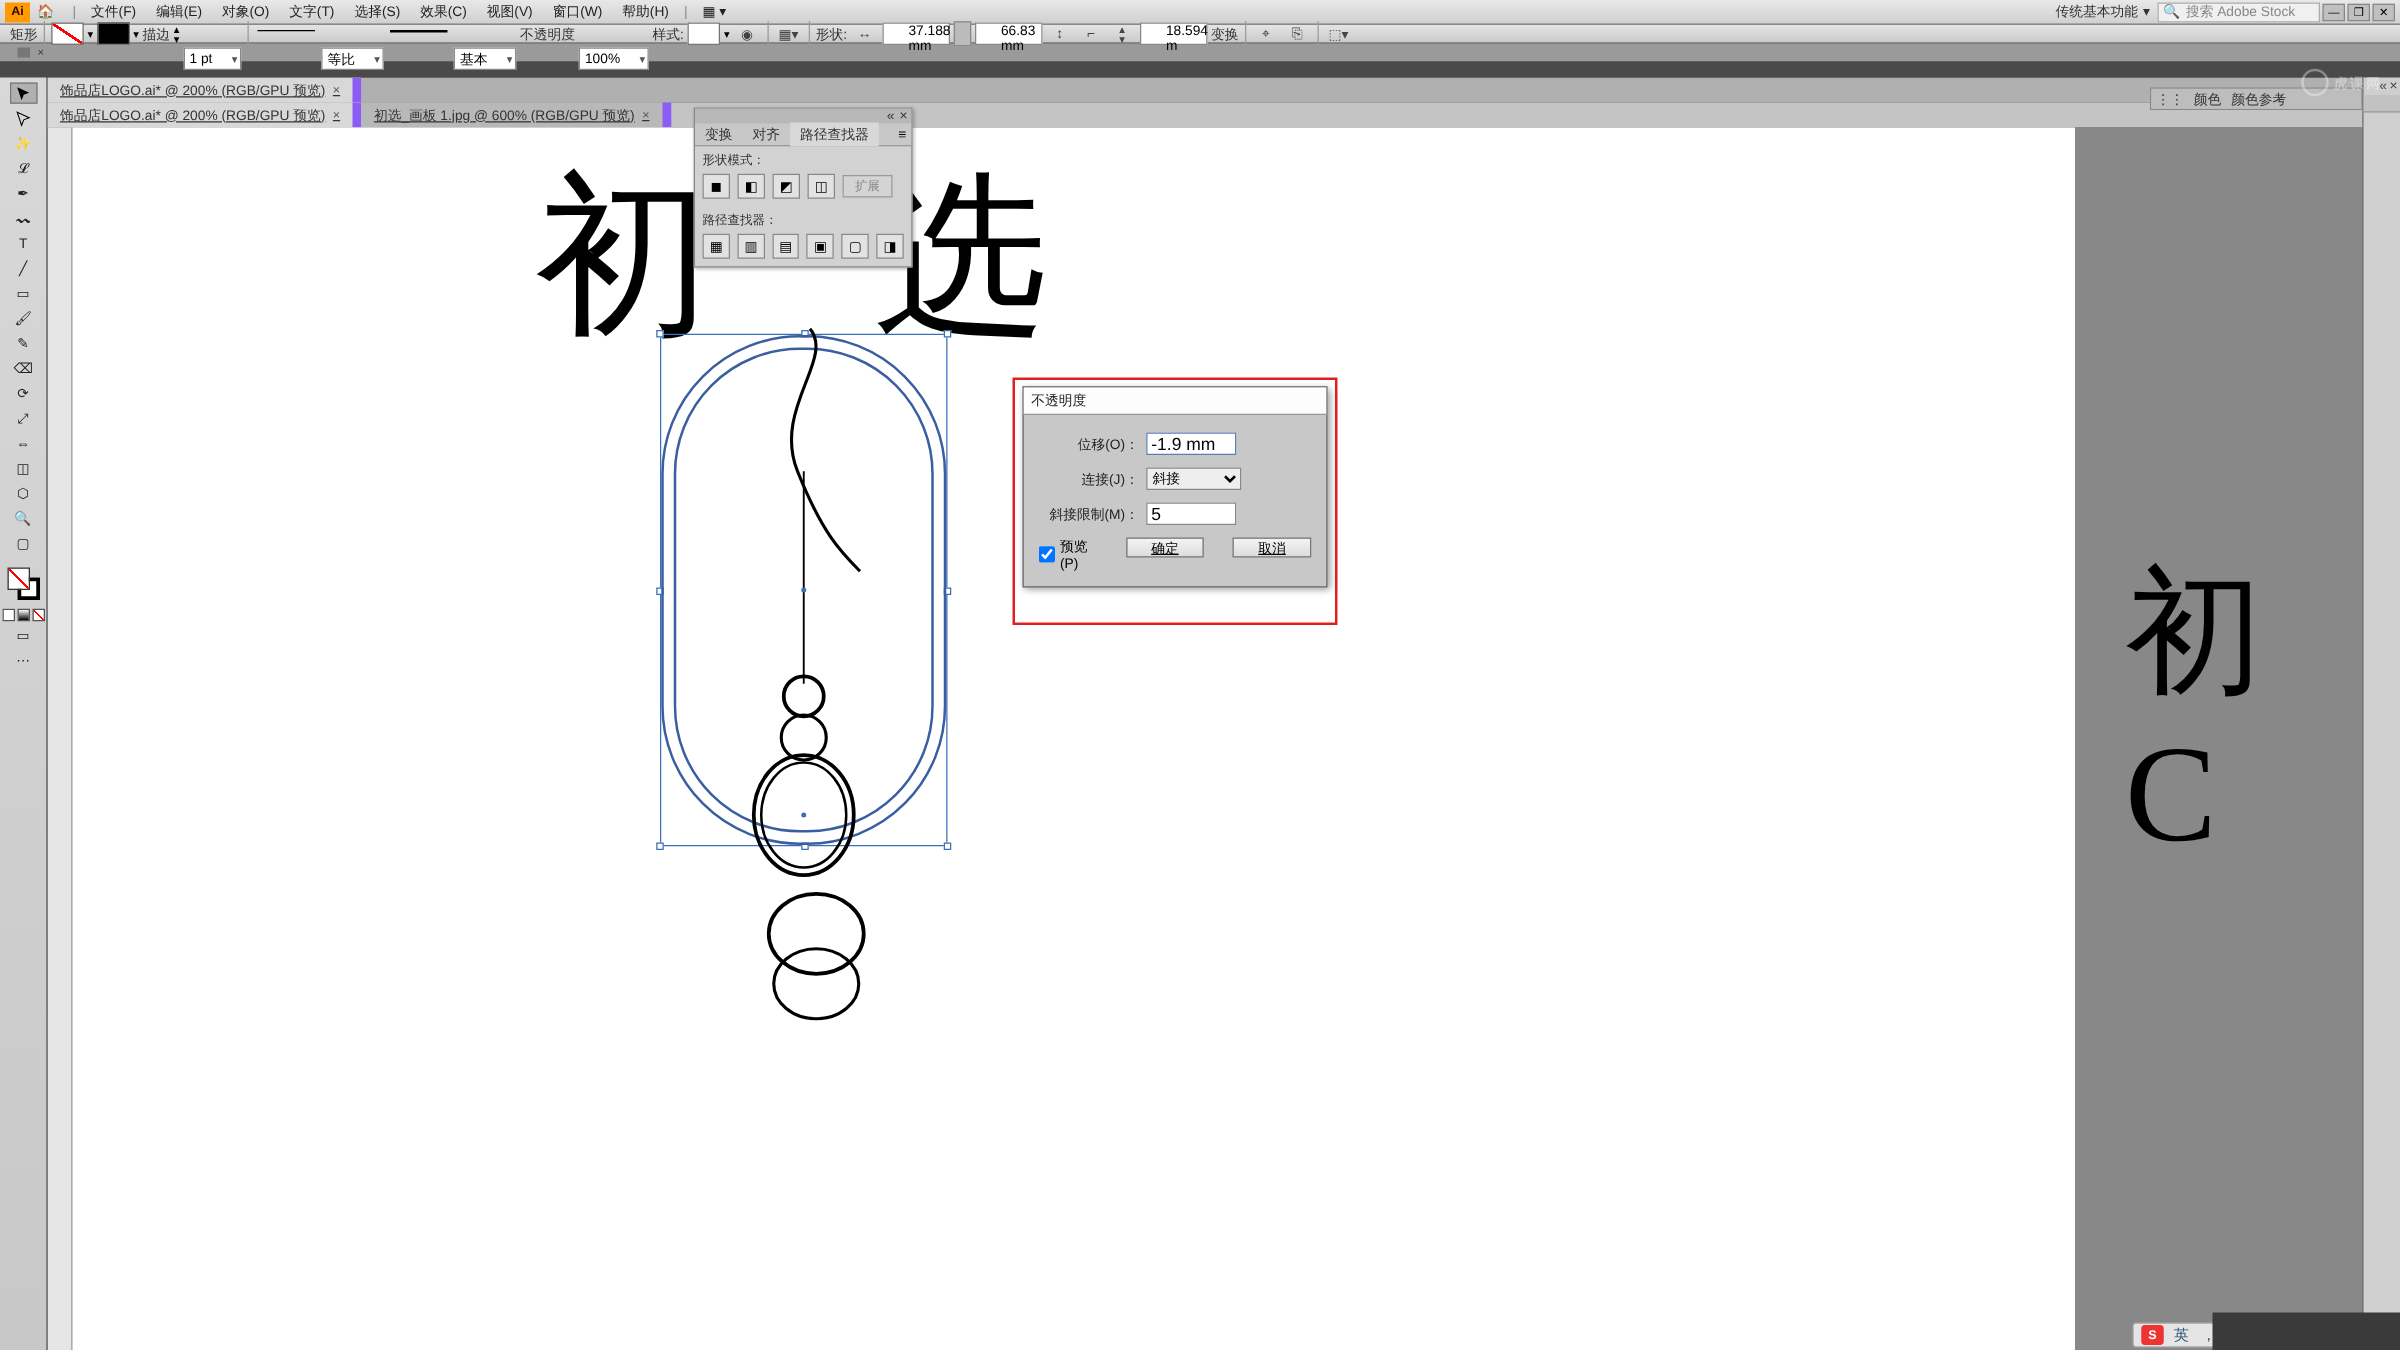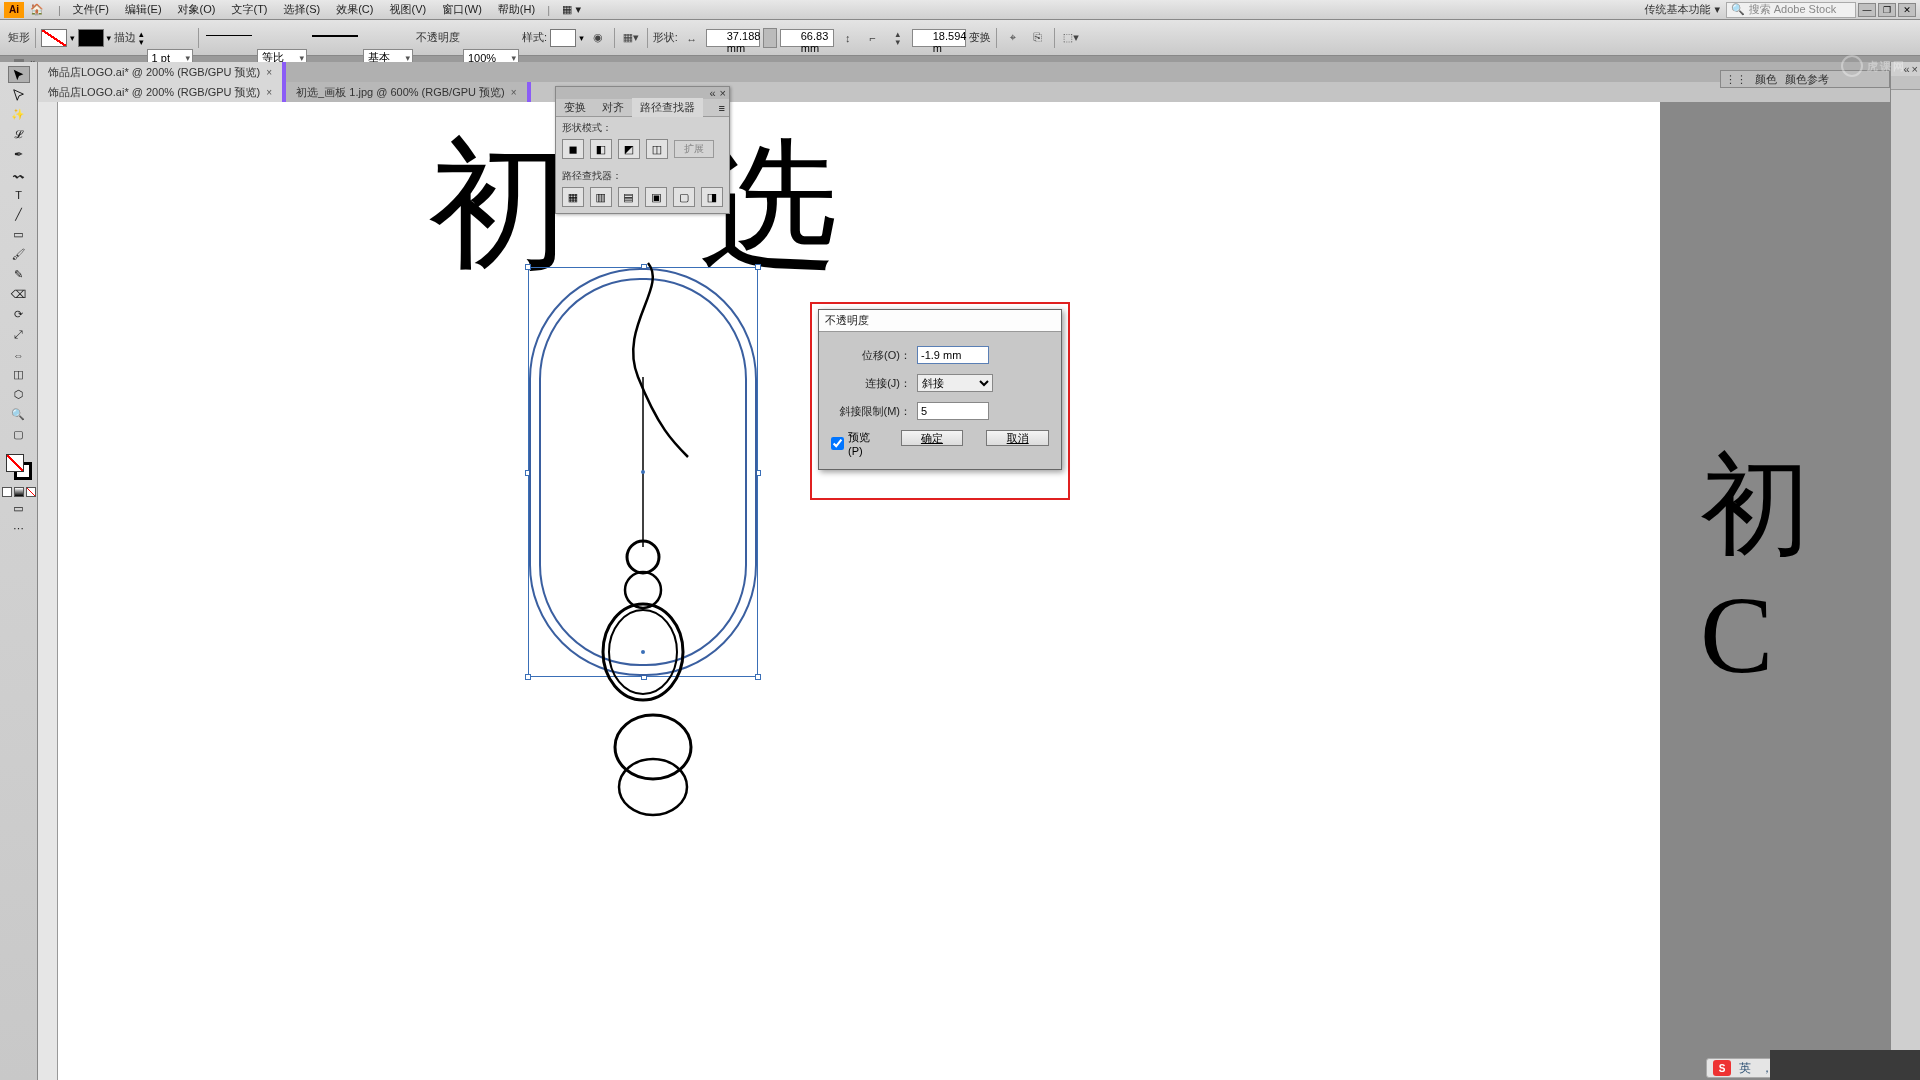--- a/index.html
+++ b/index.html
@@ -9,21 +9,21 @@
 .menubar { height: 20px; background: linear-gradient(#e8e8e8,#d0d0d0); display: flex; align-items: center; padding: 0 4px; border-bottom: 1px solid #888; }
 .menubar .ai-logo { width: 20px; height: 16px; background: #ff9a00; color: #330000; font-weight: bold; font-size: 10px; display: flex; align-items: center; justify-content: center; margin-right: 4px; }
 .menubar .home-icon { width: 18px; height: 16px; display: flex; align-items: center; justify-content: center; margin-right: 8px; color: #333; }
 .menubar .menu-item { padding: 2px 8px; color: #222; cursor: default; }
 .menubar .spacer { flex: 1; }
 .menubar .workspace { color: #333; padding: 2px 6px; display: flex; align-items: center; gap: 4px; }
 .menubar .search-box { width: 130px; height: 16px; background: #f0f0f0; border: 1px solid #aaa; display: flex; align-items: center; gap: 4px; padding: 0 4px; color: #888; }
 .menubar .win-btn { width: 18px; height: 14px; background: #c0c0c0; border: 1px solid #888; margin-left: 2px; display: flex; align-items: center; justify-content: center; font-size: 9px; }
 
 
-.controlbar { height: 36px; background: linear-gradient(#e4e4e4,#cacaca); border-bottom: 1px solid #888; display: flex; align-items: center; padding: 0 8px; gap: 3px; }
+.controlbar { height: 15px; background: linear-gradient(#e4e4e4,#cacaca); border-bottom: 1px solid #888; display: flex; align-items: center; padding: 0 8px; gap: 3px; }
 .controlbar .label { color: #333; }
 .controlbar .swatch { width: 26px; height: 18px; border: 1px solid #777; display: inline-flex; }
 .controlbar .swatch-fill { background: #fff; }
 .controlbar .swatch-slash { background: linear-gradient(to top right, #fff 0%, #fff 46%, red 46%, red 54%, #fff 54%); }
 .controlbar .swatch-black { background: #000; }
 .controlbar .combo { height: 18px; background: #fff; border: 1px solid #888; padding: 0 22px 0 4px; display: flex; align-items: center; position: relative; min-width: 36px; margin-top: 40px; }
 .controlbar .combo::after { content: "▾"; position: absolute; right: 2px; font-size: 9px; color: #555; }
 .controlbar .stroke-sample { width: 46px; height: 6px; border-top: 2px solid #000; margin: 0 2px; }
 .controlbar .stroke-sample.thin { border-top: 1px solid #000; }
 .controlbar .divider { width: 1px; height: 20px; background: #999; margin: 0 2px; }
@@ -46,21 +46,21 @@
 .tool svg { width: 14px; height: 14px; }
 .fill-stroke { margin-top: 8px; width: 26px; height: 26px; position: relative; }
 .fill-stroke .fill-sw { position: absolute; top: 0; left: 0; width: 18px; height: 18px; background: linear-gradient(to top right,#fff 0,#fff 46%,red 46%,red 54%,#fff 54%); border: 1px solid #333; }
 .fill-stroke .stroke-sw { position: absolute; bottom: 0; right: 0; width: 18px; height: 18px; background: #fff; border: 3px solid #000; }
 .color-row { display: flex; gap: 2px; margin-top: 4px; }
 .color-row .sw { width: 10px; height: 10px; border: 1px solid #555; }
 
 
 .doc-container { flex: 1; background: #4f4f4f; position: relative; overflow: hidden; }
 .doc-tabs { height: 20px; background: #b0b0b0; display: flex; align-items: center; }
-.doc-tab { height: 20px; padding: 0 10px; display: flex; align-items: center; gap: 6px; background: #d8d8d8; border-right: 4px solid #8b5cf6; color: #333; }
+.doc-tab { height: 20px; padding: 0 10px; display: flex; align-items: center; gap: 6px; background: #d8d8d8; border-right: 7px solid #8b5cf6; color: #333; text-decoration: underline; }
 .doc-tab.inactive { background: #b8b8b8; }
 .doc-tab .x { font-size: 10px; color: #555; }
 .doc-tabs-row2 { height: 20px; background: #c4c4c4; display: flex; align-items: center; }
 .canvas-wrap { position: absolute; top: 40px; left: 0; right: 0; bottom: 0; display: flex; }
 .ruler-v { width: 20px; background: #e6e6e6; border-right: 1px solid #999; }
 .canvas { flex: 1; background: #fff; position: relative; }
 
 
 .side-dark { width: 230px; background: #888; position: relative; }
 .side-dark-art { position: absolute; top: 330px; left: 40px; font-size: 110px; font-family: "SimSun", serif; color: #000; }
@@ -90,21 +90,21 @@
 .pf-btn { width: 22px; height: 20px; background: #e2e2e2; border: 1px solid #888; display: flex; align-items: center; justify-content: center; }
 .pf-expand { width: 40px; height: 18px; background: #d4d4d4; border: 1px solid #999; color: #888; font-size: 10px; display: flex; align-items: center; justify-content: center; }
 
 
 .dialog-hl { position: absolute; top: 302px; left: 810px; width: 260px; height: 198px; border: 2px solid #e02020; }
 .dialog { position: absolute; top: 309px; left: 818px; width: 244px; background: #c8c8c8; border: 1px solid #666; box-shadow: 2px 2px 6px rgba(0,0,0,.4); }
 .dialog .titlebar { height: 22px; background: #fdfdfd; border-bottom: 1px solid #999; padding: 0 6px; display: flex; align-items: center; color: #222; font-size: 11px; }
 .dialog .body { padding: 14px 12px 12px; }
 .dialog .row { display: flex; align-items: center; gap: 6px; margin-bottom: 10px; }
 .dialog .row label { width: 80px; text-align: right; color: #222; }
-.dialog .row input[type=text] { width: 72px; height: 18px; border: 1px solid #5a7fb5; background: #fff; padding: 0 3px; font-size: 11px; }
+.dialog .row input[type=text] { width: 72px; height: 18px; border: 1px solid #5a7fb5; background: #fff; padding: 0 3px; font-size: 14px; }
 .dialog .row .input-plain { border: 1px solid #888 !important; }
 .dialog .row select { width: 76px; height: 18px; border: 1px solid #888; background: #eee; font-size: 11px; }
 .dialog .btnrow { display: flex; align-items: flex-start; gap: 23px; margin-top: 10px; }
 .dialog .btnrow .chk { display: flex; align-items: center; gap: 4px; }
 .dialog .btn { width: 72px; height: 16px; border: 1px solid #777; border-radius: 0; background: linear-gradient(#f4f4f4,#dcdcdc); display: flex; align-items: center; justify-content: center; text-decoration: underline; }
 
 
 .watermark { position: absolute; top: 28px; right: 14px; color: rgba(255,255,255,.35); font-size: 18px; letter-spacing: 2px; font-weight: bold; display: flex; align-items: center; gap: 4px; margin-top: 27px; }
 .watermark .circ { width: 22px; height: 22px; border: 2px solid rgba(255,255,255,.35); border-radius: 50%; }
 

